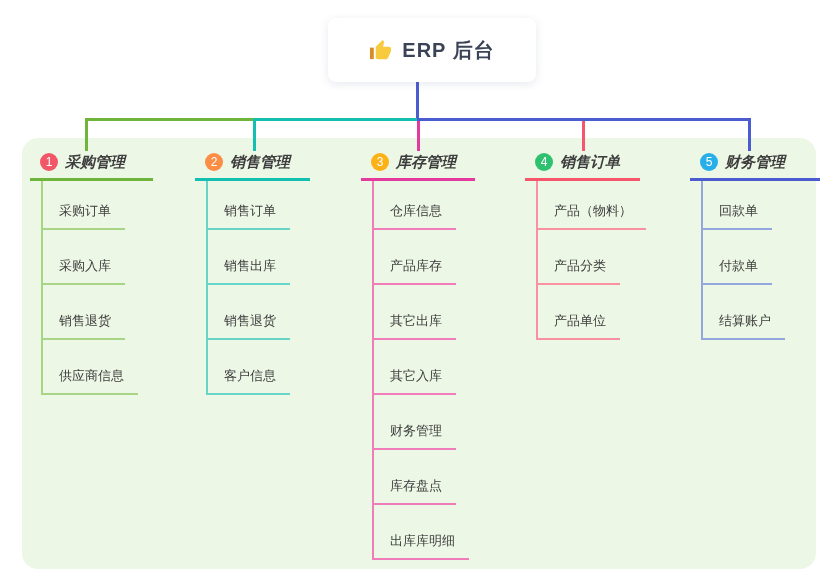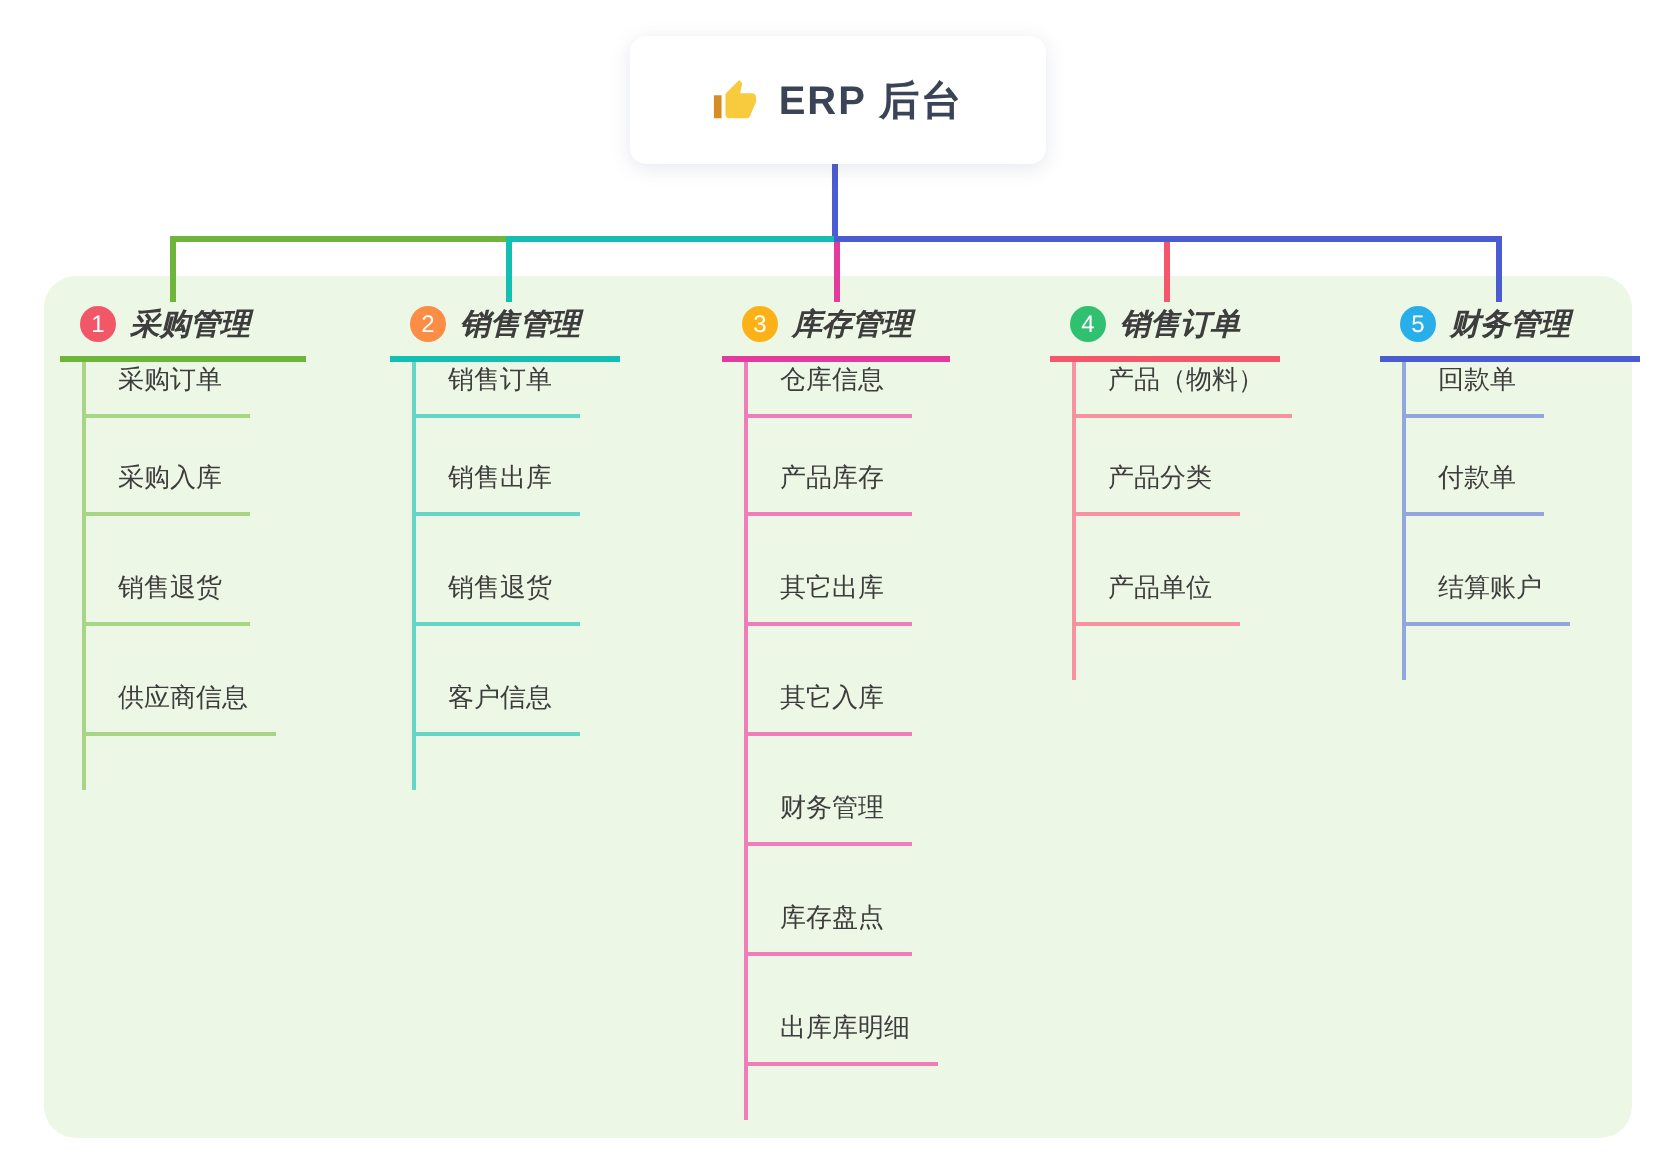--- a/index.html
+++ b/index.html
@@ -8,21 +8,21 @@
     font-family:"Liberation Sans","DejaVu Sans",sans-serif;
     color:#3d3d3d;
   }
   
   .canvas{
     position:absolute;left:22px;top:138px;width:794px;height:431px;
     background:#edf7e6;border-radius:16px;
   }
   
   .root-card{
-    position:absolute;left:315px;top:18px;width:208px;height:64px;
+    position:absolute;left:328px;top:18px;width:208px;height:64px;
     background:#ffffff;border-radius:8px;
     box-shadow:0 2px 10px rgba(60,80,120,.13);
     display:flex;align-items:center;justify-content:center;gap:10px;
   }
   .root-title{font-size:20px;font-weight:600;color:#3b4456;letter-spacing:1px;}
   .thumb{width:23px;height:23px;flex:0 0 auto;}
   
   .line{position:absolute;}
   .c-blue{background:#4a5cd0;}
   .c-green{background:#6fb53c;}
@@ -50,21 +50,21 @@
     padding-left:10px;box-sizing:border-box;
     border-bottom:3px solid var(--strong);
   }
   .badge{
     width:18px;height:18px;border-radius:50%;background:var(--badge);
     color:#fff;font-size:12px;line-height:1;
     display:flex;align-items:center;justify-content:center;flex:0 0 auto;
   }
   .branch-title{font-size:15px;font-weight:600;color:#3d3d3d;white-space:nowrap;font-style:italic;}
   .children{margin-left:11px;border-left:2px solid var(--light);}
-  .child{height:55px;display:flex;align-items:flex-start;}
+  .child{height:55px;display:flex;align-items:flex-end;}
   .child:first-child{height:49px;}
   .child-label{
     display:inline-block;border-bottom:2px solid var(--light);
     padding:0 14px 8px 16px;font-size:13px;color:#3d3d3d;white-space:nowrap;
   }
 </style>
 </head>
 <body>
 
 <div class="canvas"></div>

